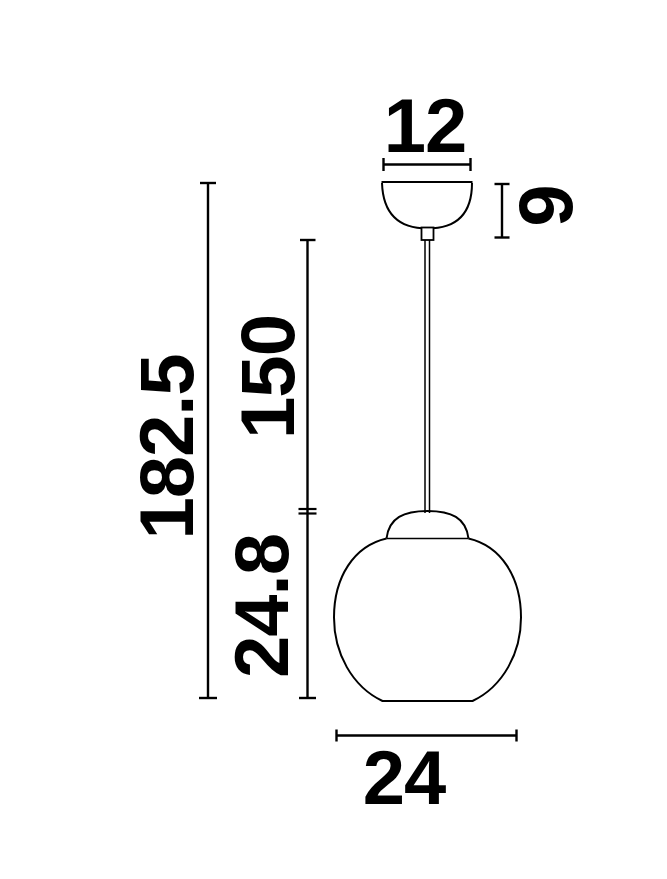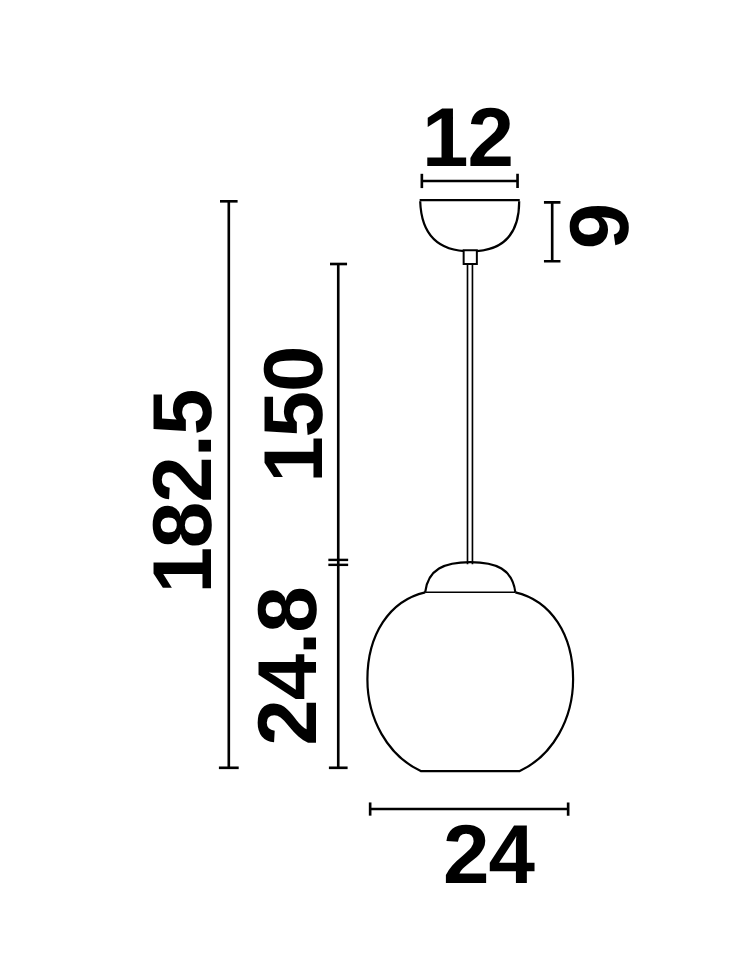--- a/index.html
+++ b/index.html
@@ -98,15 +98,15 @@
   <div class="dim-label" style="left:425px; top:126px;">12</div>
 
   <div class="dim-label vertical" style="left:546px; top:206px;">9</div>
 
   <div class="dim-label vertical" style="left:167px; top:447px;">182.5</div>
 
   <div class="dim-label vertical" style="left:268px; top:377px;">150</div>
 
   <div class="dim-label vertical" style="left:262px; top:606px;">24.8</div>
 
-  <div class="dim-label" style="left:444px; top:778px;">24</div>
+  <div class="dim-label" style="left:404px; top:778px;">24</div>
 
 </div>
 
 </body></html>

